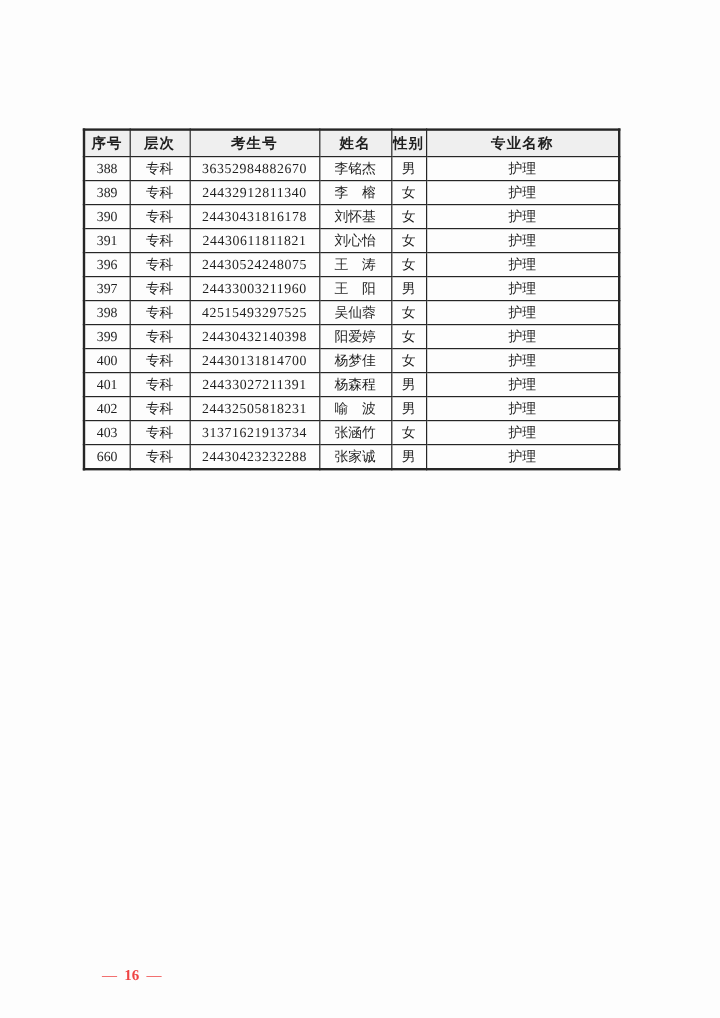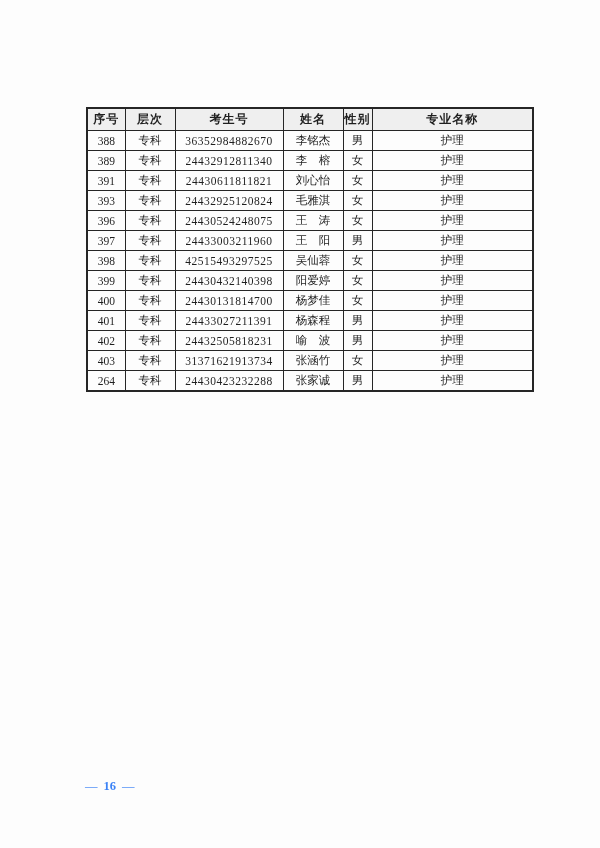--- a/index.html
+++ b/index.html
@@ -15,21 +15,21 @@
     color: #1f1f1f;
     overflow: hidden;
   }
   .page {
     position: absolute;
     inset: 0;
     background: #fdfdfd;
   }
   .table-wrap {
     position: absolute;
-    left: 86px;
+    left: 69px;
     top: 107px;
   }
   table.roster {
     border-collapse: collapse;
     table-layout: fixed;
     border: 2px solid #262626;
   }
   table.roster th,
   table.roster td {
     border: 1px solid #262626;
@@ -50,23 +50,23 @@
     height: 19px;
     font-size: 11.5px;
     background: #fdfdfd;
   }
   td[data-name="cell-exam-no"] {
     letter-spacing: 0.5px;
   }
   .footer {
     position: absolute;
     left: 85px;
-    top: 779px;
+    top: 806px;
     font-size: 12.5px;
-    color: #3b82f6;
+    color: #ef4444;
   }
   .footer .dash {
     font-weight: normal;
   }
   .footer .num {
     font-weight: bold;
     padding: 0 6px;
   }
 </style>
 </head>
@@ -105,36 +105,36 @@
           </tr>
           <tr data-name="table-row">
             <td data-name="cell-serial">389</td>
             <td data-name="cell-level">专科</td>
             <td data-name="cell-exam-no">24432912811340</td>
             <td data-name="cell-name">李　榕</td>
             <td data-name="cell-gender">女</td>
             <td data-name="cell-major">护理</td>
           </tr>
           <tr data-name="table-row">
+            <td data-name="cell-serial">390</td>
+            <td data-name="cell-level">专科</td>
+            <td data-name="cell-exam-no">24430431816178</td>
+            <td data-name="cell-name">刘怀基</td>
+            <td data-name="cell-gender">女</td>
+            <td data-name="cell-major">护理</td>
+          </tr>
+          <tr data-name="table-row">
             <td data-name="cell-serial">391</td>
             <td data-name="cell-level">专科</td>
             <td data-name="cell-exam-no">24430611811821</td>
             <td data-name="cell-name">刘心怡</td>
             <td data-name="cell-gender">女</td>
             <td data-name="cell-major">护理</td>
           </tr>
           <tr data-name="table-row">
-            <td data-name="cell-serial">393</td>
-            <td data-name="cell-level">专科</td>
-            <td data-name="cell-exam-no">24432925120824</td>
-            <td data-name="cell-name">毛雅淇</td>
-            <td data-name="cell-gender">女</td>
-            <td data-name="cell-major">护理</td>
-          </tr>
-          <tr data-name="table-row">
             <td data-name="cell-serial">396</td>
             <td data-name="cell-level">专科</td>
             <td data-name="cell-exam-no">24430524248075</td>
             <td data-name="cell-name">王　涛</td>
             <td data-name="cell-gender">女</td>
             <td data-name="cell-major">护理</td>
           </tr>
           <tr data-name="table-row">
             <td data-name="cell-serial">397</td>
             <td data-name="cell-level">专科</td>
@@ -185,21 +185,21 @@
           </tr>
           <tr data-name="table-row">
             <td data-name="cell-serial">403</td>
             <td data-name="cell-level">专科</td>
             <td data-name="cell-exam-no">31371621913734</td>
             <td data-name="cell-name">张涵竹</td>
             <td data-name="cell-gender">女</td>
             <td data-name="cell-major">护理</td>
           </tr>
           <tr data-name="table-row">
-            <td data-name="cell-serial">264</td>
+            <td data-name="cell-serial">660</td>
             <td data-name="cell-level">专科</td>
             <td data-name="cell-exam-no">24430423232288</td>
             <td data-name="cell-name">张家诚</td>
             <td data-name="cell-gender">男</td>
             <td data-name="cell-major">护理</td>
           </tr>
         </tbody>
     </table>
   </div>
 

